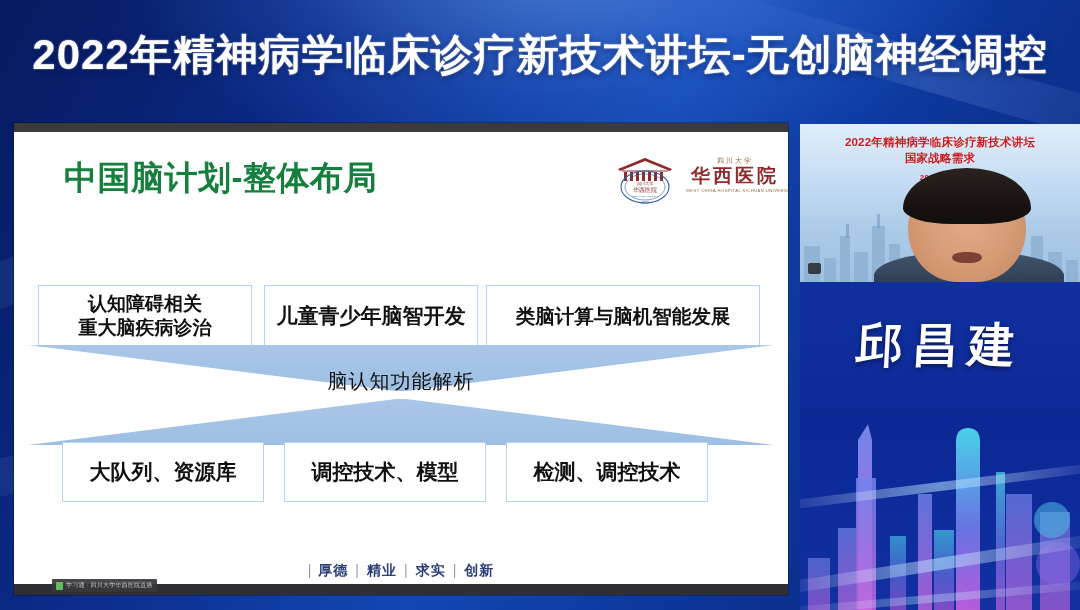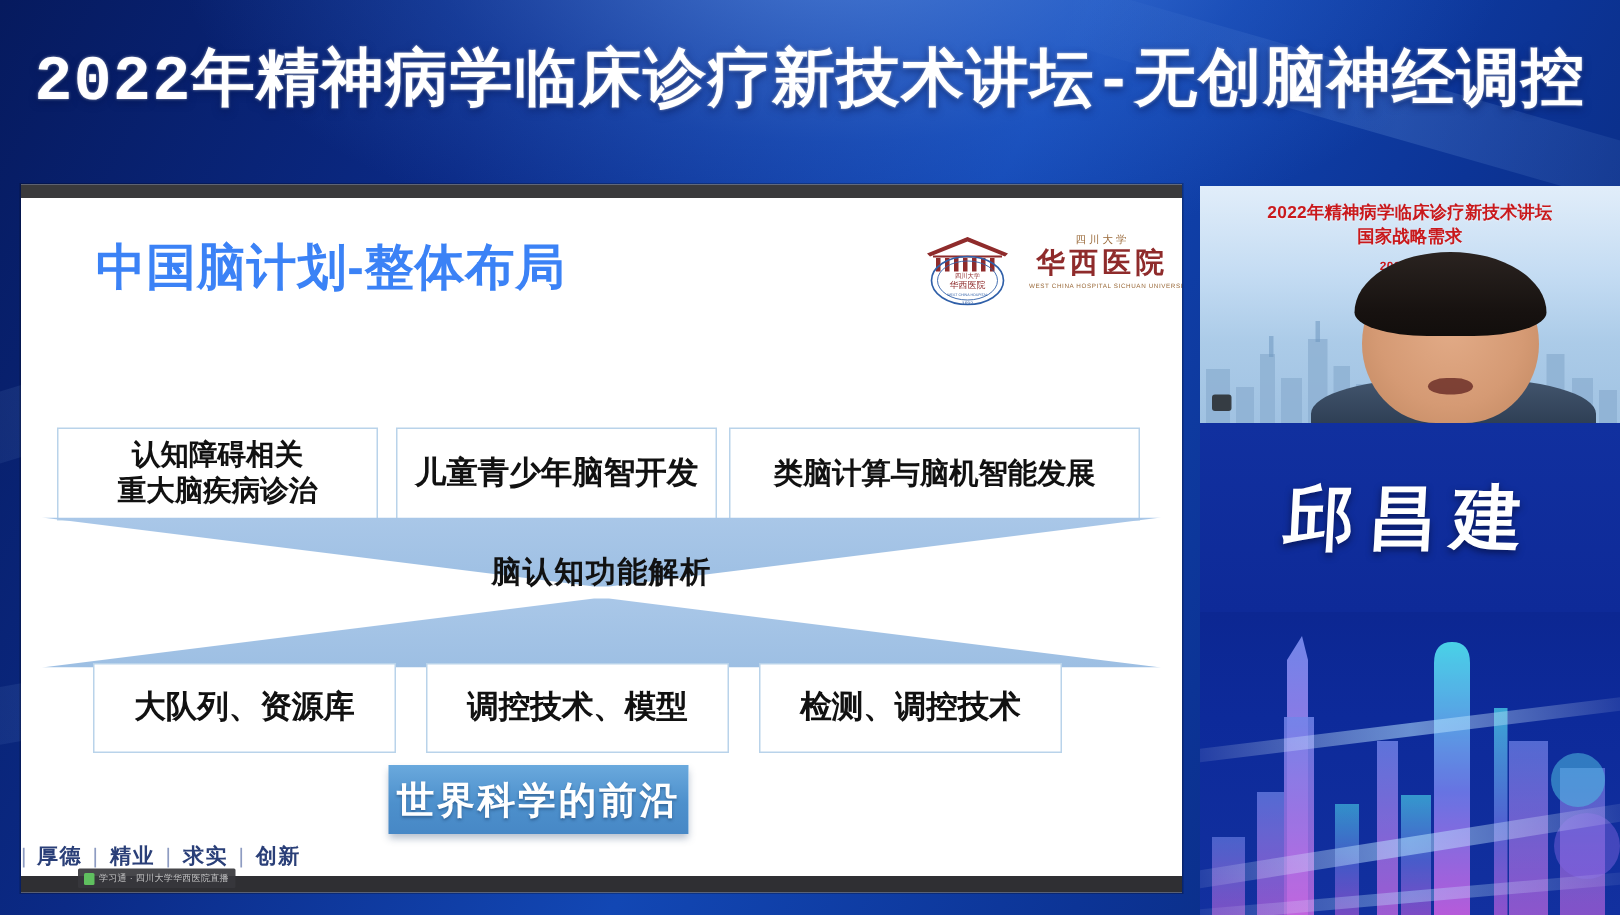--- a/index.html
+++ b/index.html
@@ -13,41 +13,41 @@
     position:relative;width:1080px;height:610px;overflow:hidden;
     background:
       radial-gradient(ellipse 620px 300px at 52% -40px, rgba(120,175,255,.55) 0%, rgba(60,120,225,.25) 45%, rgba(0,0,0,0) 72%),
       linear-gradient(118deg,#061a5e 0%,#0b2a86 26%,#1247b4 52%,#0c3496 74%,#08246f 100%);
   }
   
   .streak{position:absolute;background:linear-gradient(90deg,rgba(255,255,255,0) 0%,rgba(160,205,255,.16) 45%,rgba(255,255,255,0) 100%);transform-origin:center;pointer-events:none;}
 
   
   #banner{
-    position:absolute;left:0;top:0;width:1080px;height:118px;overflow:hidden;font-family:Liberation Mono, monospace;
+    position:absolute;left:0;top:0;width:1080px;height:118px;overflow:hidden;
   }
   #banner-title{
     position:absolute;left:0;top:22px;width:1080px;text-align:center;
     font-size:42px;line-height:66px;font-weight:bold;color:#ffffff;
     letter-spacing:1px;white-space:nowrap;
     text-shadow:0 0 2px rgba(255,255,255,.55), 0 2px 6px rgba(0,20,80,.65);
   }
 
   
   #slide-wrap{
     position:absolute;left:14px;top:123px;width:774px;height:472px;
     background:#ffffff;box-shadow:0 0 0 1px rgba(0,0,0,.25);
   }
   #slide-topbar{position:absolute;left:0;top:0;width:774px;height:9px;background:#3a3a3c;}
   #slide-botbar{position:absolute;left:0;bottom:0;width:774px;height:11px;background:#2f2f33;}
   #slide{position:absolute;left:0;top:9px;width:774px;height:452px;background:#fff;overflow:hidden;}
 
   .slide-title{
     position:absolute;left:50px;top:24px;
-    font-size:33px;font-weight:bold;color:#3b82f6;letter-spacing:.5px;white-space:nowrap;
+    font-size:33px;font-weight:bold;color:#15803d;letter-spacing:.5px;white-space:nowrap;
   }
 
   
   #logos{position:absolute;left:600px;top:20px;width:170px;height:54px;}
   #logo-wch-crest{position:absolute;left:0;top:0;width:62px;height:54px;}
   #logo-scu{position:absolute;left:72px;top:4px;width:98px;height:46px;text-align:center;}
   .scu-top{font-size:7px;color:#9a6a3a;letter-spacing:2px;line-height:9px;white-space:nowrap;}
   .scu-main{font-size:19px;font-weight:bold;color:#8f2b2b;letter-spacing:3px;line-height:22px;white-space:nowrap;}
   .scu-sub{font-size:4.2px;color:#9a6a3a;letter-spacing:.4px;line-height:7px;white-space:nowrap;}
 
@@ -75,27 +75,27 @@
   .r2{top:310px;height:58px;font-size:21px;margin-left:20px;}
   #b-r2-1{left:28px;width:200px;}
   #b-r2-2{left:250px;width:200px;}
   #b-r2-3{left:472px;width:200px;}
 
   
   #bowtie{position:absolute;left:14px;top:213px;width:746px;height:100px;}
   #bowtie svg{display:block;width:746px;height:100px;}
   #bowtie-label{
     position:absolute;left:0;top:236px;width:746px;text-align:center;
-    font-size:20px;font-weight:bold;color:#111;letter-spacing:1px;
+    font-size:20px;font-weight:normal;color:#111;letter-spacing:1px;
   }
   #bowtie-label-wrap{position:absolute;left:14px;top:0;width:746px;height:452px;pointer-events:none;}
 
   
   #motto{
-    position:absolute;left:0;top:430px;width:774px;text-align:left;
+    position:absolute;left:0;top:430px;width:774px;text-align:center;
     font-size:14px;font-weight:bold;color:#2a3f78;letter-spacing:1px;
   }
   #motto span.sep{color:#8e9cc2;font-weight:normal;margin:0 7px;}
   #motto span.lead{color:#8e9cc2;font-weight:normal;margin-right:6px;}
 
   
   #watermark{
     position:absolute;left:38px;bottom:3px;height:11px;
     display:flex;align-items:center;gap:3px;
     background:rgba(55,55,60,.92);padding:1px 4px;border-radius:1px;
@@ -228,21 +228,20 @@
         </svg>
       </div>
       <div id="bowtie-label-wrap">
         <div id="bowtie-label">脑认知功能解析</div>
       </div>
 
       <div class="obox r2" id="b-r2-1">大队列、资源库</div>
       <div class="obox r2" id="b-r2-2">调控技术、模型</div>
       <div class="obox r2" id="b-r2-3">检测、调控技术</div>
 
-      <div class="chip" id="chip-bottom">世界科学的前沿</div>
 
       <div id="motto">
         <span class="lead">|</span><span>厚德</span><span class="sep">|</span><span>精业</span><span class="sep">|</span><span>求实</span><span class="sep">|</span><span>创新</span>
       </div>
 
     </div>
     <div id="slide-botbar"></div>
     <div id="watermark">
       <div id="wm-icon"></div>
       <div id="wm-text">学习通 · 四川大学华西医院直播</div>

